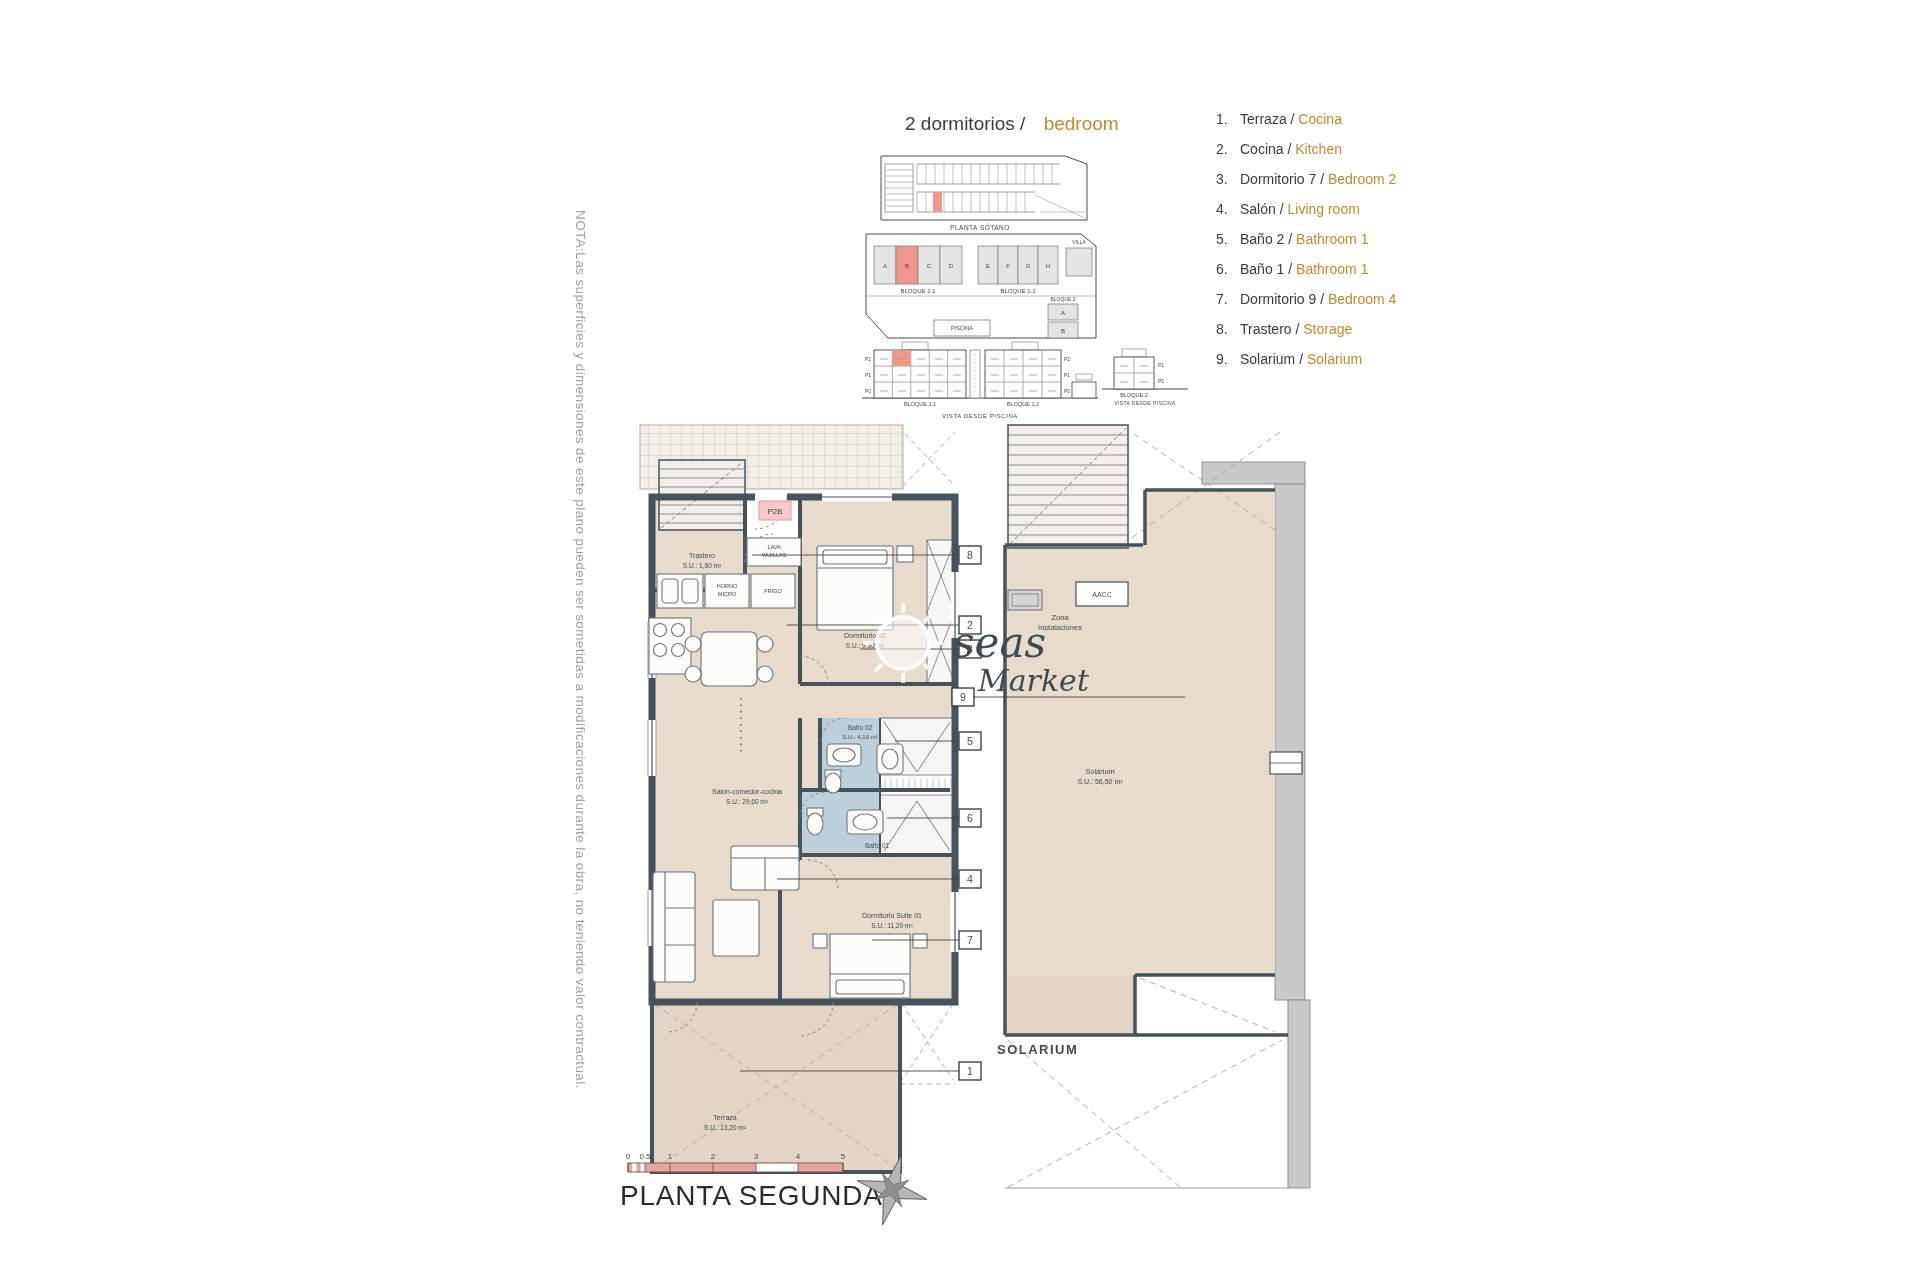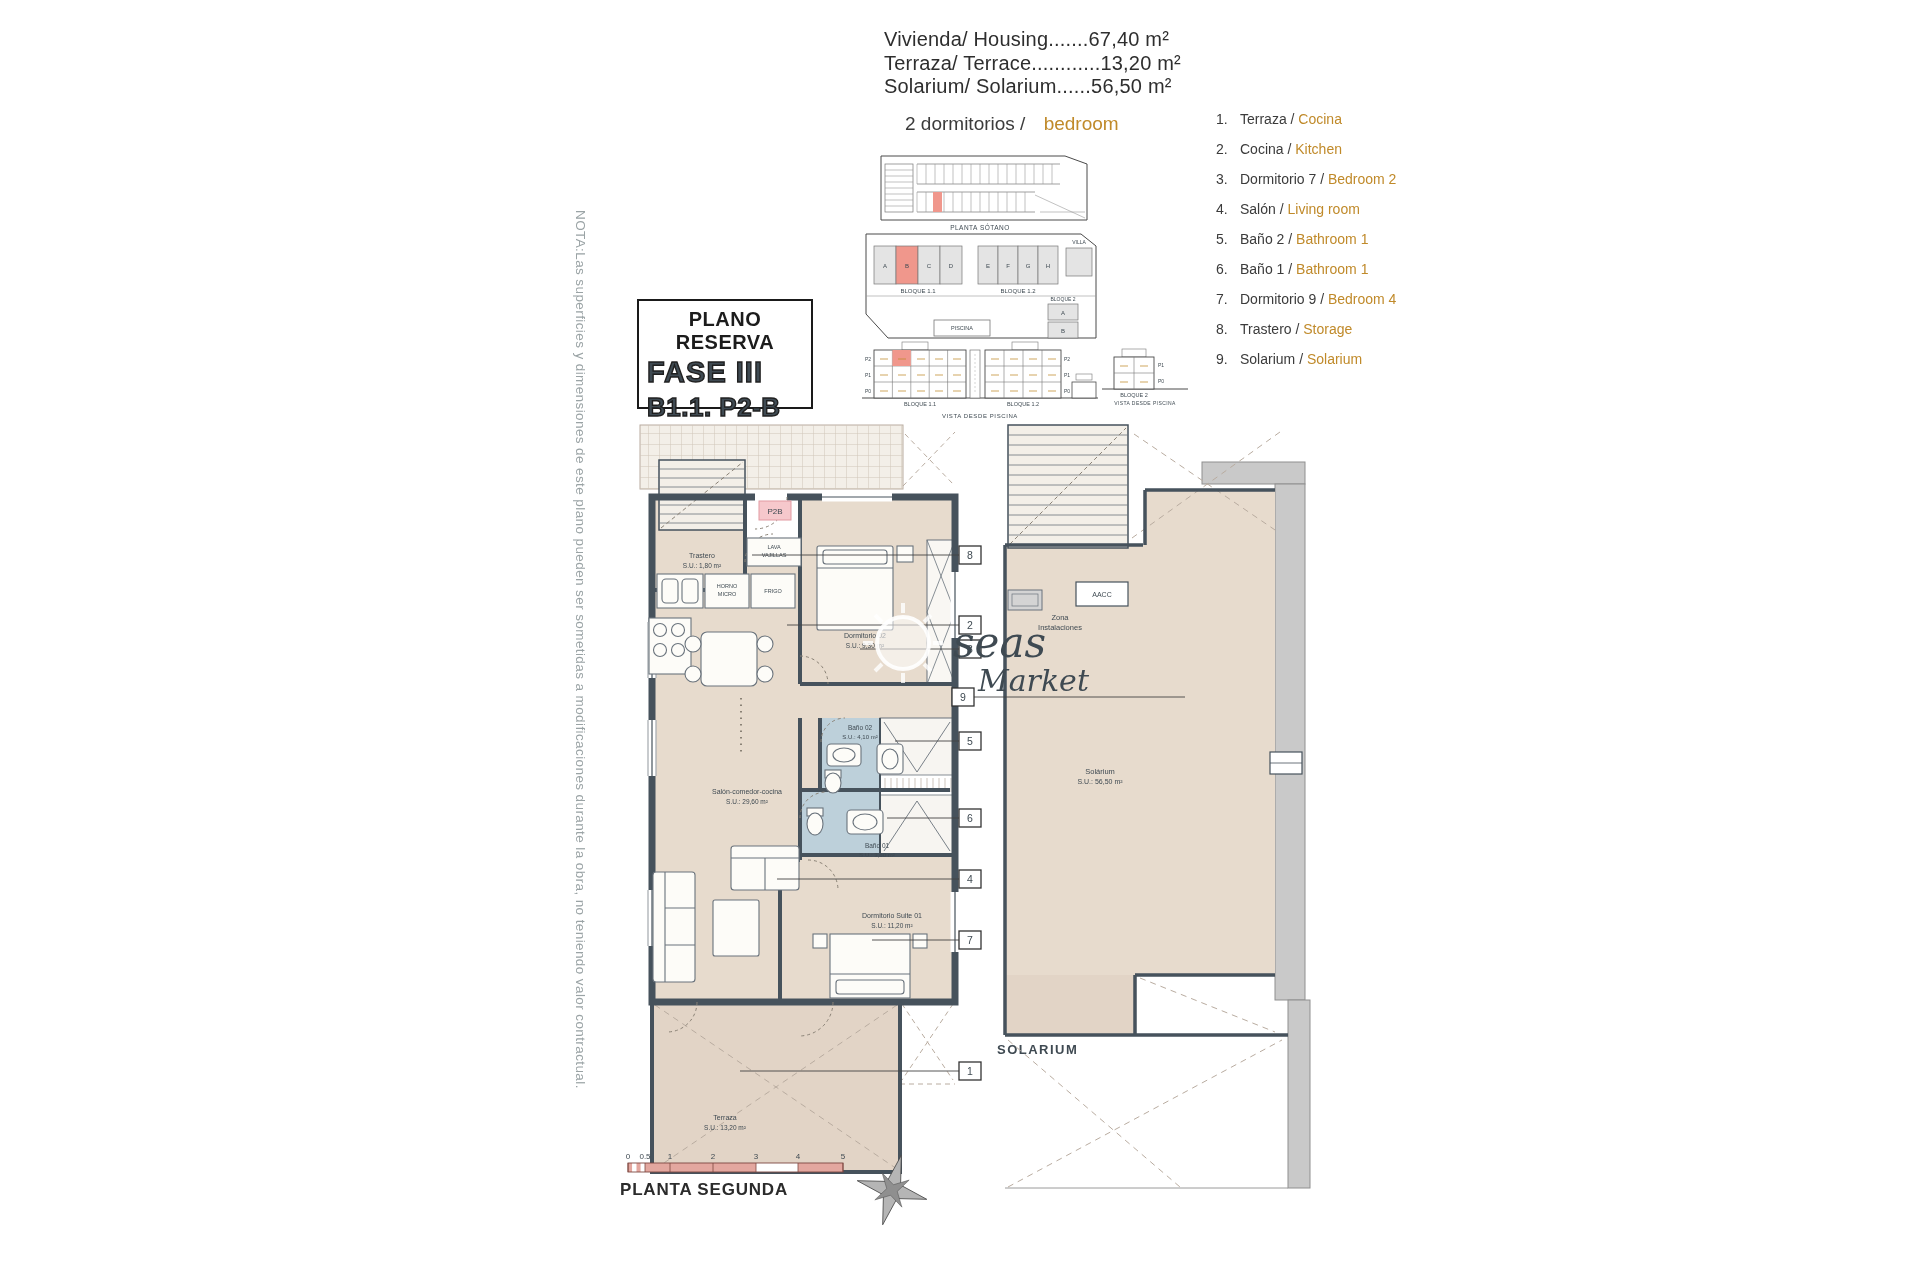--- a/index.html
+++ b/index.html
@@ -16,59 +16,47 @@
   .legend .num{display:inline-block;width:24px;}
   .legend .en{color:#c08a2a;}
   
   .reserve{left:637px;top:299px;width:176px;height:110px;border:2.5px solid #1a1a1a;background:#fff;box-sizing:border-box;}
   .reserve .ttl{text-align:center;font-size:20px;font-weight:600;letter-spacing:.5px;margin-top:7px;color:#1c1c1c;}
   
   .note-wrap{left:588px;top:208px;width:0;height:0;}
   .note-text{display:inline-block;white-space:nowrap;transform:rotate(90deg);transform-origin:0 0;
              font-size:13.5px;color:#9aa3a5;letter-spacing:.4px;}
   
-  .plan-name{left:620px;top:1180px;font-size:17px;font-weight:700;letter-spacing:.8px;color:#2b2b2b;}
+  .plan-name{left:620px;top:1180px;font-size:28px;font-weight:400;letter-spacing:.8px;color:#2b2b2b;}
   svg{font-family:"Liberation Sans",sans-serif;display:block;}
   svg text{fill:#3f4a52;}
   .wm{pointer-events:none;}
 </style>
 </head>
 <body>
 
 <div class="canvas">
 
-  <div class="abs areas">
-    <div>Vivienda/ Housing.......67,40 m²</div>
-    <div>Terraza/ Terrace............13,20 m²</div>
-    <div>Solarium/ Solarium......56,50 m²</div>
-  </div>
 
   <div class="abs unit-type">
     <span>2 dormitorios / </span><span class="hl">bedroom</span>
   </div>
 
   <div class="abs legend">
     <div class="row"><span class="num">1.</span><span>Terraza</span><span> / </span><span class="en">Cocina</span></div>
     <div class="row"><span class="num">2.</span><span>Cocina</span><span> / </span><span class="en">Kitchen</span></div>
     <div class="row"><span class="num">3.</span><span>Dormitorio 7</span><span> / </span><span class="en">Bedroom 2</span></div>
     <div class="row"><span class="num">4.</span><span>Salón</span><span> / </span><span class="en">Living room</span></div>
     <div class="row"><span class="num">5.</span><span>Baño 2</span><span> / </span><span class="en">Bathroom 1</span></div>
     <div class="row"><span class="num">6.</span><span>Baño 1</span><span> / </span><span class="en">Bathroom 1</span></div>
     <div class="row"><span class="num">7.</span><span>Dormitorio 9</span><span> / </span><span class="en">Bedroom 4</span></div>
     <div class="row"><span class="num">8.</span><span>Trastero</span><span> / </span><span class="en">Storage</span></div>
     <div class="row"><span class="num">9.</span><span>Solarium</span><span> / </span><span class="en">Solarium</span></div>
   </div>
 
-  <div class="abs reserve">
-    <div class="ttl">PLANO RESERVA</div>
-    <svg width="170" height="72" viewBox="0 0 170 72">
-      <text x="8" y="28" font-size="29" font-weight="bold" letter-spacing="1" fill="#ffffff" stroke="#1f1f1f" stroke-width="1.4">FASE III</text>
-      <text x="8" y="62" font-size="26" font-weight="bold" letter-spacing="0.5" fill="#ffffff" stroke="#1f1f1f" stroke-width="1.4">B1.1. P2-B</text>
-    </svg>
-  </div>
 
   <div class="abs note-wrap">
     <span class="note-text">NOTA:Las superficies y dimensiones de este plano pueden ser sometidas a modificaciones durante la obra, no teniendo valor contractual.</span>
   </div>
 
   <svg class="abs" style="left:875px;top:150px" width="220" height="84" viewBox="0 0 220 84">
     <path d="M6,6 H190 L212,14 V70 H6 Z" fill="#fff" stroke="#4a4a4a" stroke-width="1"></path>
     <rect x="10" y="14" width="28" height="48" fill="none" stroke="#777" stroke-width="0.7"></rect>
     <path d="M10,20h28 M10,26h28 M10,32h28 M10,38h28 M10,44h28 M10,50h28 M10,56h28" stroke="#999" stroke-width="0.6"></path>
     <path d="M42,14 H185 M42,34 H185" stroke="#777" stroke-width="0.7"></path>

